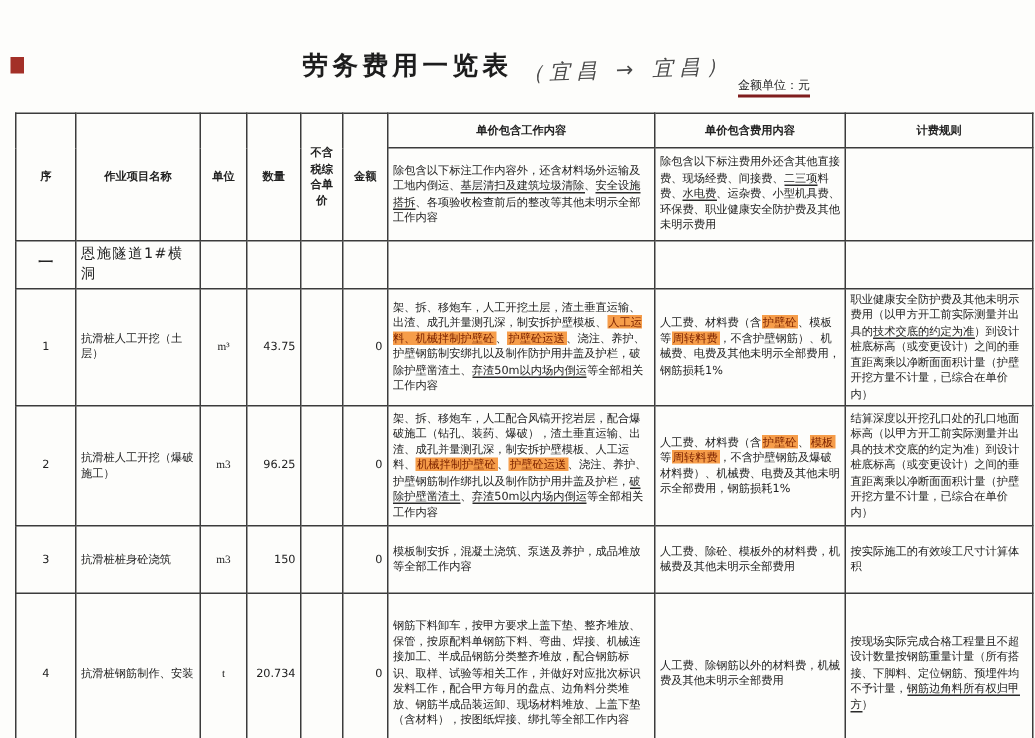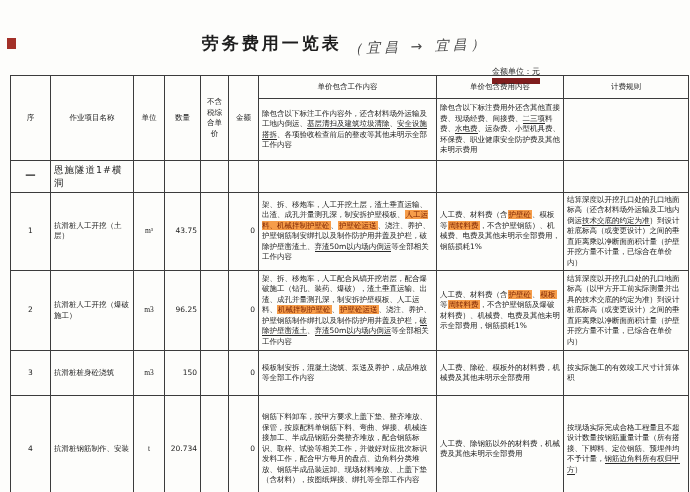--- a/index.html
+++ b/index.html
@@ -26,42 +26,42 @@
     text-align:center;
   }
   .hand-note{
     display:inline-block;
     margin-left:6px;
     font-size:14px;font-style:italic;letter-spacing:4px;
     color:#4a4a4a;
     transform:rotate(-2deg) translateY(2px);
   }
   .unit-note{
-    position:absolute;left:492px;top:66px;
+    position:absolute;left:492px;top:51px;
     font-size:8px;color:#1f1f1f;
-    border-bottom:6px solid #7f1d1d;
+    border-bottom:2px solid #7f1d1d;
     padding-bottom:1px;
   }
   table.sheet{
     position:absolute;left:10px;top:75px;
     width:678px;
     border-collapse:collapse;
     table-layout:fixed;
   }
   table.sheet th, table.sheet td{
     border:1px solid #3c3c3c;
     padding:2px 3px;
     vertical-align:middle;
     font-size:7.5px;
     line-height:1.4;
     color:#222;
     overflow:hidden;
     word-break:break-all;
   }
-  th.main-h{font-weight:normal;font-size:8px;text-align:center;}
+  th.main-h{font-weight:bold;font-size:8px;text-align:center;}
   td.note-cell{font-size:6.8px;line-height:1.5;vertical-align:top;text-align:left;color:#2a2a2a;}
   td.c-seq{text-align:center;}
   td.c-name{text-align:left;font-size:7.5px;}
   td.c-unit{text-align:center;font-family:Liberation Serif, serif;}
   td.c-qty{text-align:right;}
   td.c-amt{text-align:right;padding-right:5px;}
   td.c-work, td.c-cost, td.c-rule{vertical-align:middle;text-align:left;font-size:6.9px;line-height:1.5;}
   tr.section-row td.c-seq{font-weight:bold;font-size:10px;}
   tr.section-row td.c-name{font-weight:normal;font-size:9.5px;letter-spacing:1px;}
   mark.hl{
@@ -128,21 +128,21 @@
     </tr>
         <tr style="height: 73px;">
       <td class="c-seq">1</td>
       <td class="c-name">抗滑桩人工开挖（土层）</td>
       <td class="c-unit">m³</td>
       <td class="c-qty">43.75</td>
       <td class="c-price"></td>
       <td class="c-amt">0</td>
       <td class="c-work"><span>架、拆、移炮车，人工开挖土层，渣土垂直运输、出渣、成孔并量测孔深，制安拆护壁模板、</span><mark class="hl">人工运料、机械拌制护壁砼</mark><span>、</span><mark class="hl">护壁砼运送</mark><span>、浇注、养护、护壁钢筋制安绑扎以及制作防护用井盖及护栏，破除护壁凿渣土、</span><u class="ul">弃渣50m以内场内倒运</u><span>等全部相关工作内容</span></td>
       <td class="c-cost"><span>人工费、材料费（含</span><mark class="hl">护壁砼</mark><span>、模板等</span><mark class="hl">周转料费</mark><span>，不含护壁钢筋）、机械费、电费及其他未明示全部费用，钢筋损耗1%</span></td>
-      <td class="c-rule"><span>结算深度以开挖孔口处的孔口地面标高（还含材料场外运输及工地内倒运</span><u class="ul">技术交底的约定为准</u><span>）到设计桩底标高（或变更设计）之间的垂直距离乘以净断面面积计量（护壁开挖方量不计量，已综合在单价内）</span></td>
+      <td class="c-rule"><span>职业健康安全防护费及其他未明示费用（以甲方开工前实际测量并出具的</span><u class="ul">技术交底的约定为准</u><span>）到设计桩底标高（或变更设计）之间的垂直距离乘以净断面面积计量（护壁开挖方量不计量，已综合在单价内）</span></td>
     </tr>
         <tr style="height: 80px;">
       <td class="c-seq">2</td>
       <td class="c-name">抗滑桩人工开挖（爆破施工）</td>
       <td class="c-unit">m3</td>
       <td class="c-qty">96.25</td>
       <td class="c-price"></td>
       <td class="c-amt">0</td>
       <td class="c-work"><span>架、拆、移炮车，人工配合风镐开挖岩层，配合爆破施工（钻孔、装药、爆破），渣土垂直运输、出渣、成孔并量测孔深，制安拆护壁模板、人工运料、</span><mark class="hl">机械拌制护壁砼</mark><span>、</span><mark class="hl">护壁砼运送</mark><span>、浇注、养护、护壁钢筋制作绑扎以及制作防护用井盖及护栏，</span><u class="ul">破除护壁凿渣土</u><span>、</span><u class="ul">弃渣50m以内场内倒运</u><span>等全部相关工作内容</span></td>
       <td class="c-cost"><span>人工费、材料费（含</span><mark class="hl">护壁砼</mark><span>、</span><mark class="hl">模板</mark><span>等</span><mark class="hl">周转料费</mark><span>，不含护壁钢筋及爆破材料费）、机械费、电费及其他未明示全部费用，钢筋损耗1%</span></td>

